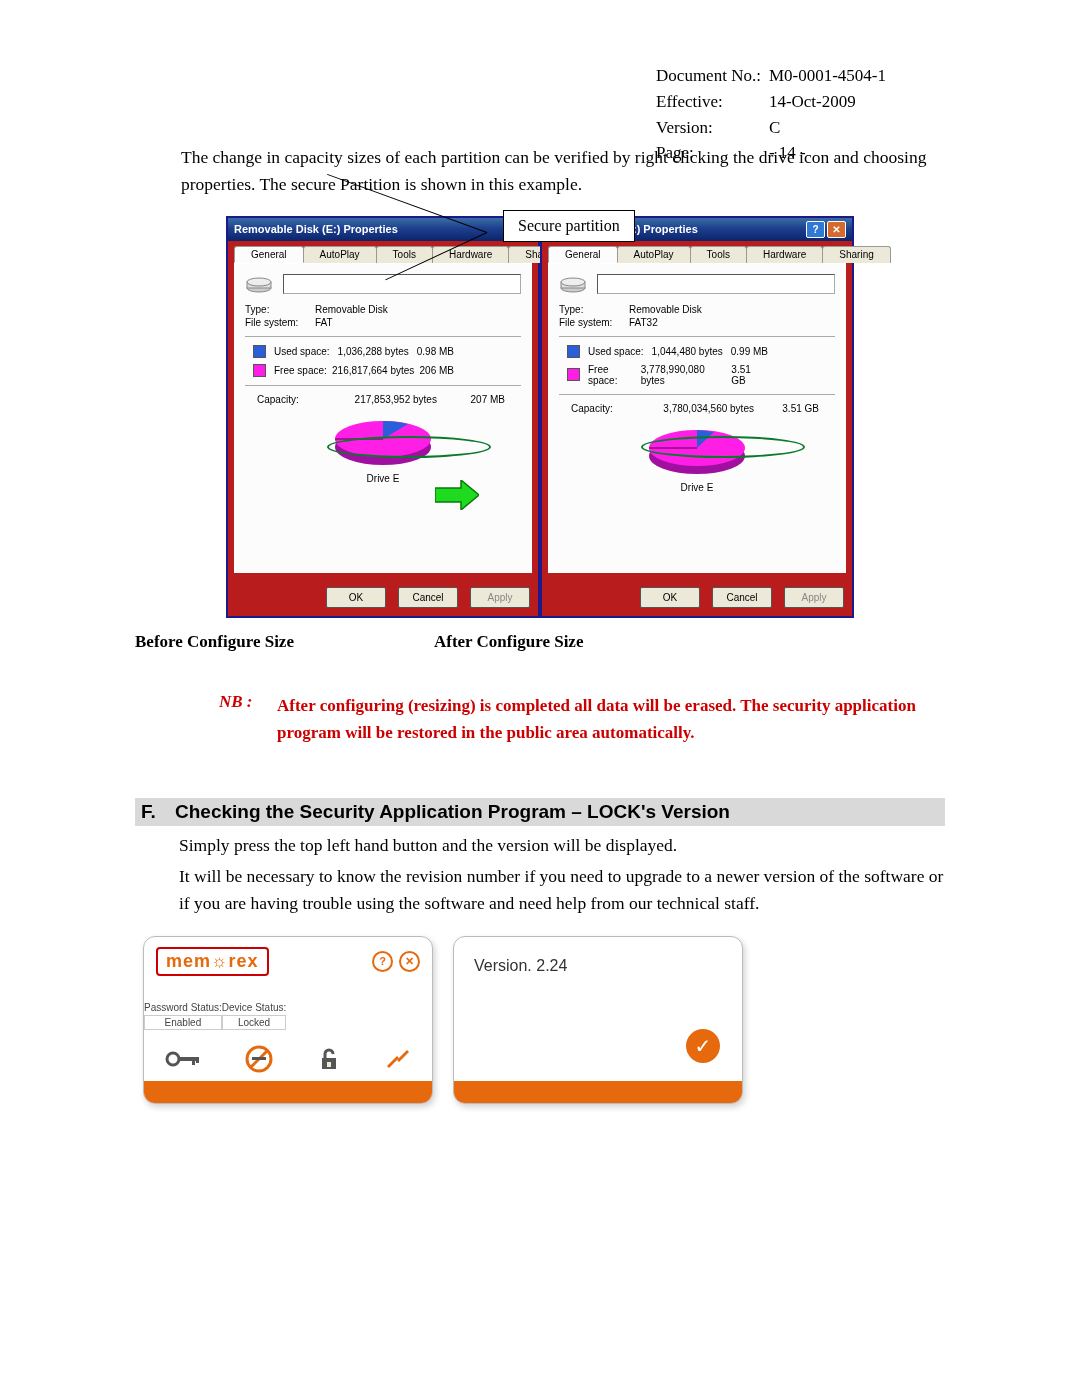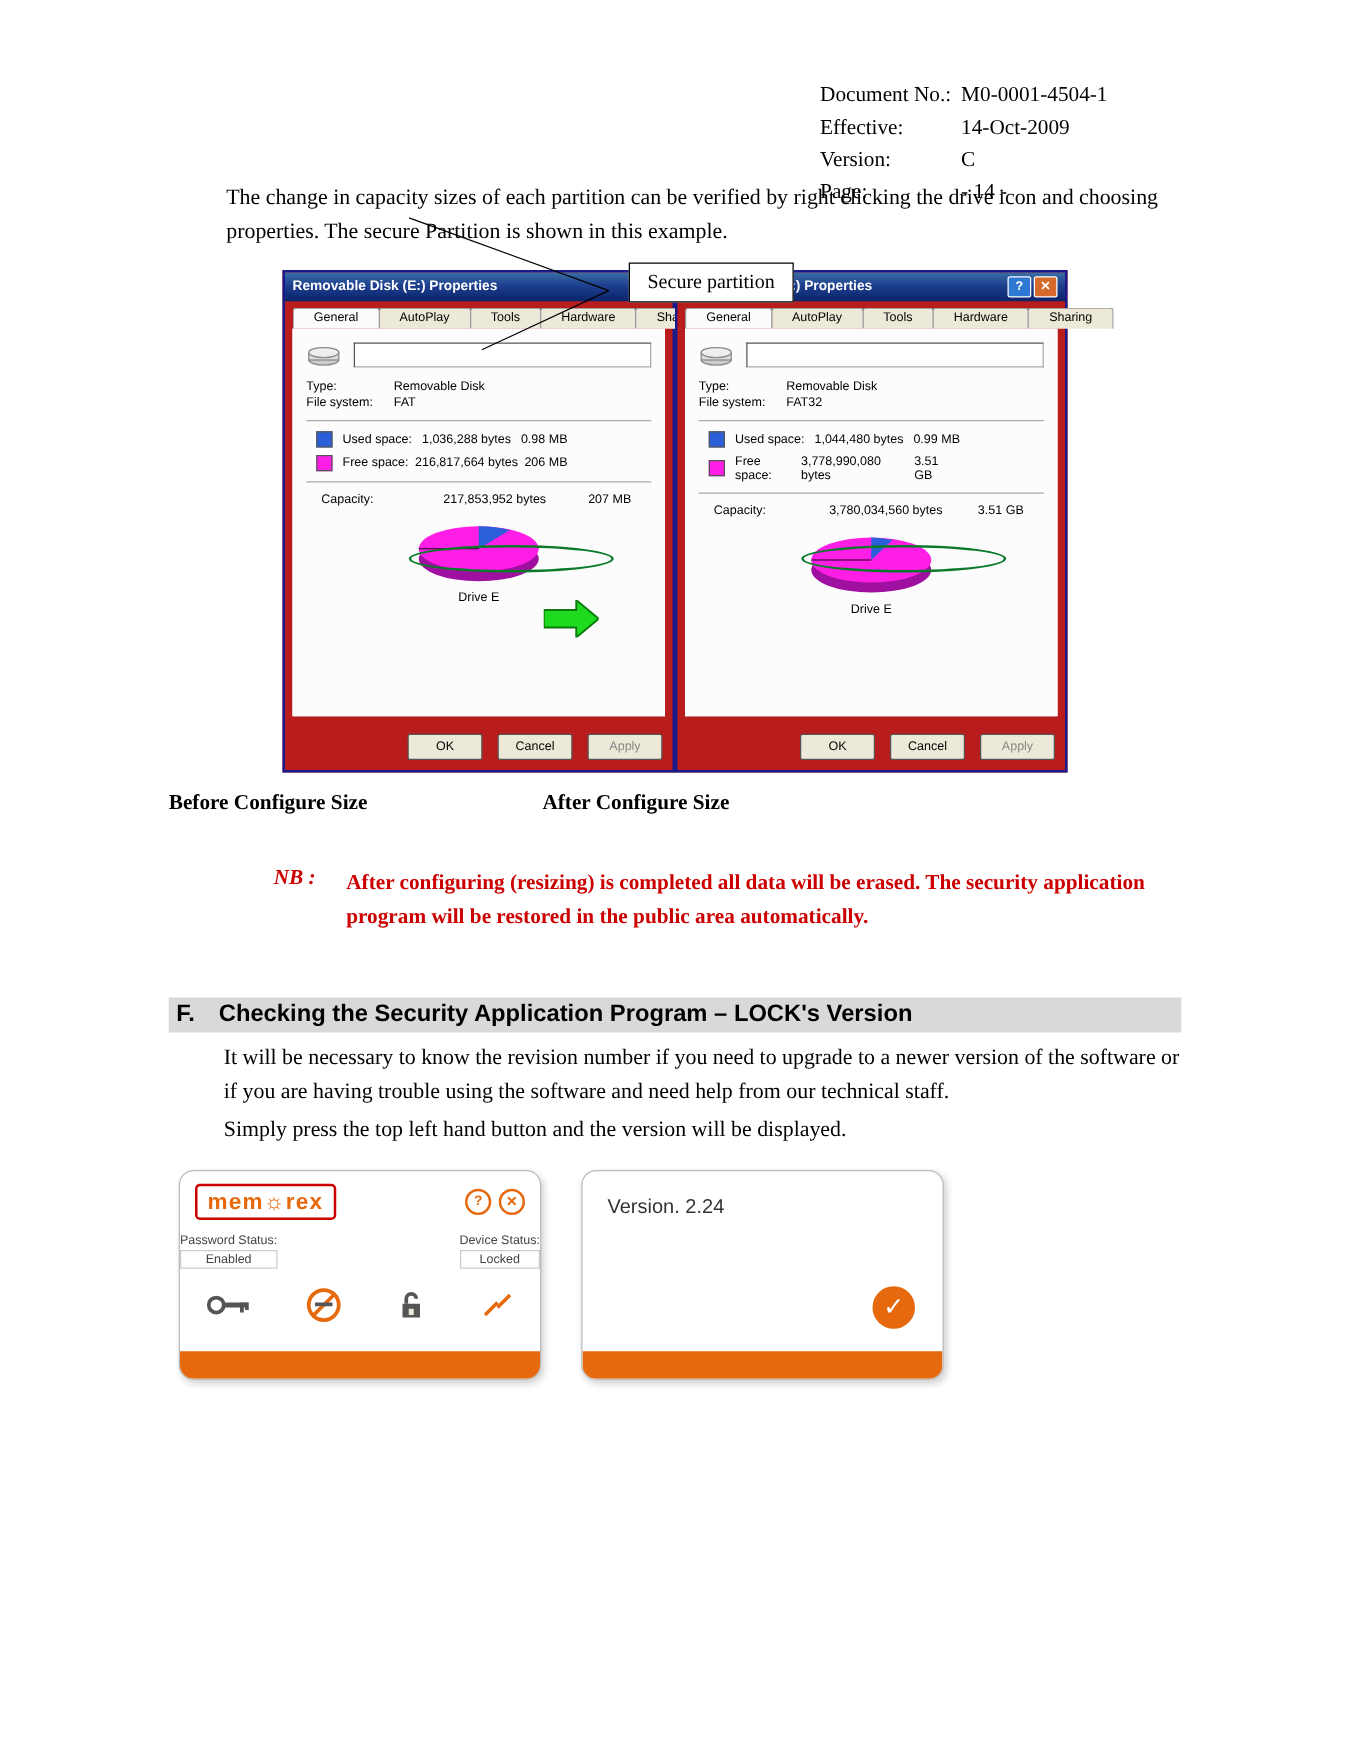--- a/index.html
+++ b/index.html
@@ -38,27 +38,27 @@
   .callout{position:absolute;background:#fff;border:1.5px solid #000;padding:6px 14px;font-family:"Times New Roman",serif;font-size:16px;z-index:5}
   .callout-line{position:absolute;border-top:1px solid #000;transform-origin:left center;z-index:4}
   .arrow{position:absolute;width:44px;height:30px}
   .captions{display:flex;gap:140px;font-weight:bold;margin-top:14px;font-size:17px}
   .nb{margin-top:40px;padding-left:84px;display:flex}
   .nb .lbl{color:#c00;font-style:italic;font-weight:bold;width:58px;flex:none}
   .nb .txt{color:#c00;font-weight:bold;line-height:1.6;font-size:17px}
   .sec-h{margin-top:52px;font-family:Arial,Helvetica,sans-serif;font-weight:bold;font-size:19px;background:#d9d9d9;padding:3px 6px;display:flex}
   .sec-h .n{width:34px;flex:none}
   .sec-body{padding-left:44px;margin-top:6px;line-height:1.55;font-size:17.5px}
-  .mem-row{display:flex;gap:32px;margin-top:18px;justify-content:flex-start;padding-left:8px}
+  .mem-row{display:flex;gap:20px;margin-top:18px;justify-content:flex-start;padding-left:8px}
   .mem-card{width:288px;height:166px;border:1px solid #bbb;border-radius:12px;background:#fff;box-shadow:2px 3px 6px rgba(0,0,0,.18);position:relative;overflow:hidden;font-family:Arial,sans-serif}
   .mem-top{display:flex;align-items:center;justify-content:space-between;padding:10px 12px}
   .logo{color:#e6690e;font-weight:bold;font-size:18px;letter-spacing:1px;border:2px solid #c00;padding:2px 8px;border-radius:4px}
   .tiny-ic{display:flex;gap:6px}
   .circ{width:17px;height:17px;border-radius:50%;border:2px solid #e6690e;color:#e6690e;font-weight:bold;font-size:11px;display:flex;align-items:center;justify-content:center}
-  .stat{display:flex;justify-content:space-between;font-size:10px;color:#444;margin-top:1px}
+  .stat{display:flex;justify-content:flex-start;font-size:10px;color:#444;margin-top:16px}
   .stat .s{text-align:center}
   .stat .v{border:1px solid #ccc;padding:1px 10px;margin-top:2px;font-size:10px}
   .icons{display:flex;justify-content:space-around;align-items:center;margin-top:14px;color:#555}
   .mem-bar{position:absolute;bottom:0;left:0;right:0;height:22px;background:#e6690e}
   .v-text{padding:20px;font-size:16px;color:#333}
   .ok-c{position:absolute;right:22px;bottom:40px;width:34px;height:34px;border-radius:50%;background:#e6690e;display:flex;align-items:center;justify-content:center;color:#fff;font-size:20px}
 </style>
 </head>
 <body>
 
@@ -251,22 +251,22 @@
   <div class="nb">
     <div class="lbl">NB :</div>
     <div class="txt">After configuring (resizing) is completed all data will be erased. The security application program will be restored in the public area automatically.</div>
   </div>
 
   <div class="sec-h">
     <span class="n">F.</span>
     <span>Checking the Security Application Program – LOCK's Version</span>
   </div>
   <div class="sec-body">
+    <p style="margin:4px 0">Simply press the top left hand button and the version will be displayed.</p>
     <p style="margin:4px 0">It will be necessary to know the revision number if you need to upgrade to a newer version of the software or if you are having trouble using the software and need help from our technical staff.</p>
-    <p style="margin:4px 0">Simply press the top left hand button and the version will be displayed.</p>
   </div>
 
   <div class="mem-row">
     <div class="mem-card">
       <div class="mem-top">
         <span class="logo">mem☼rex</span>
         <span class="tiny-ic">
           <span class="circ">?</span>
           <span class="circ">✕</span>
         </span>

